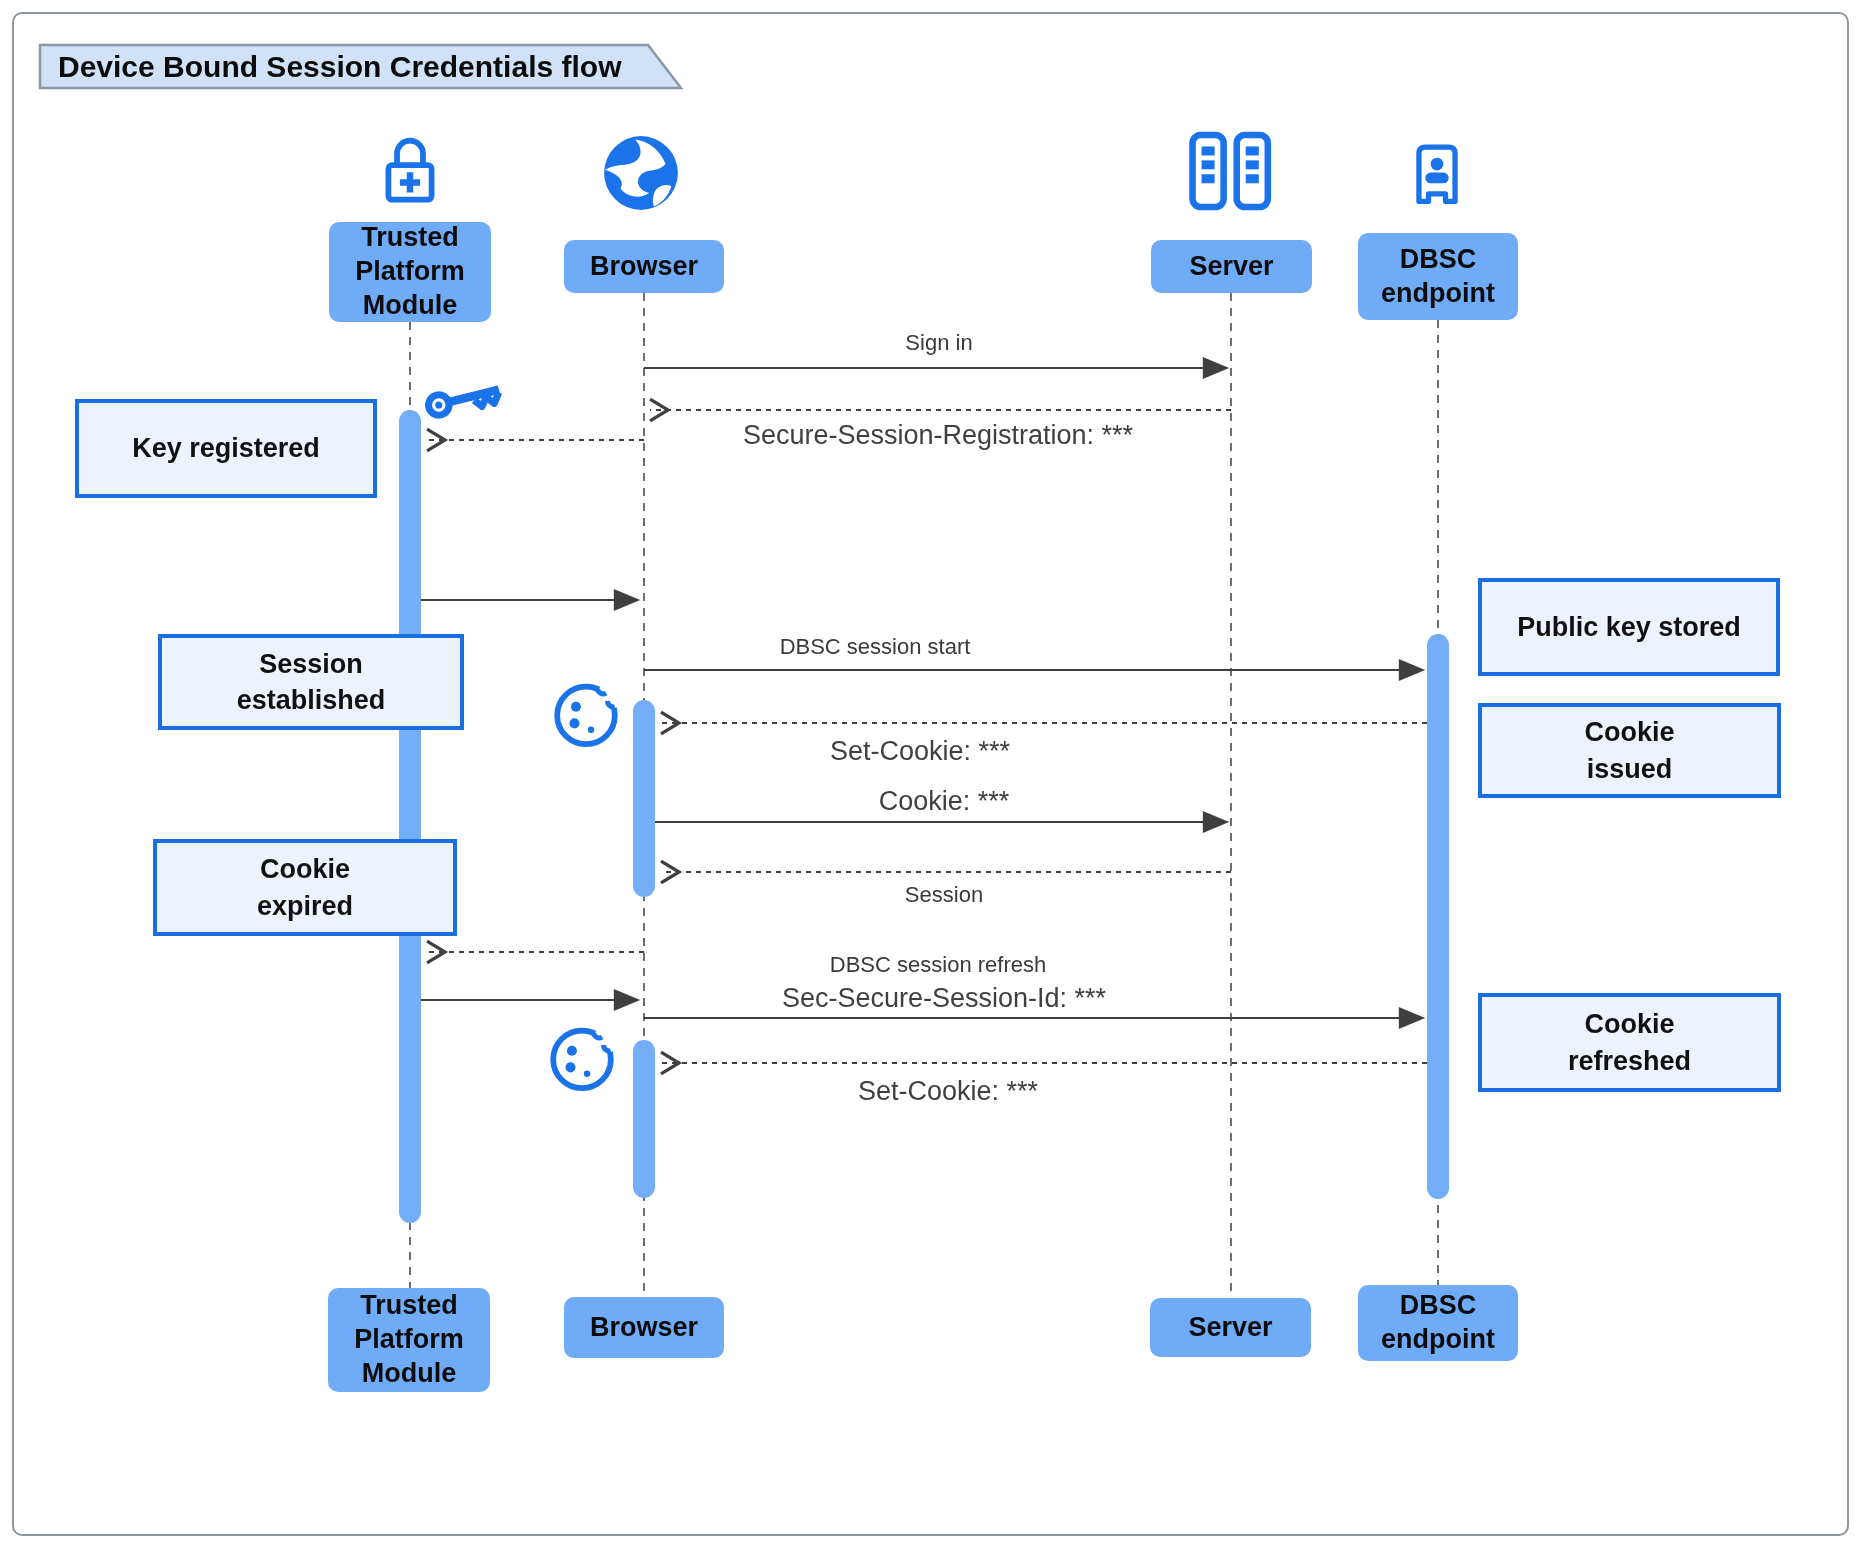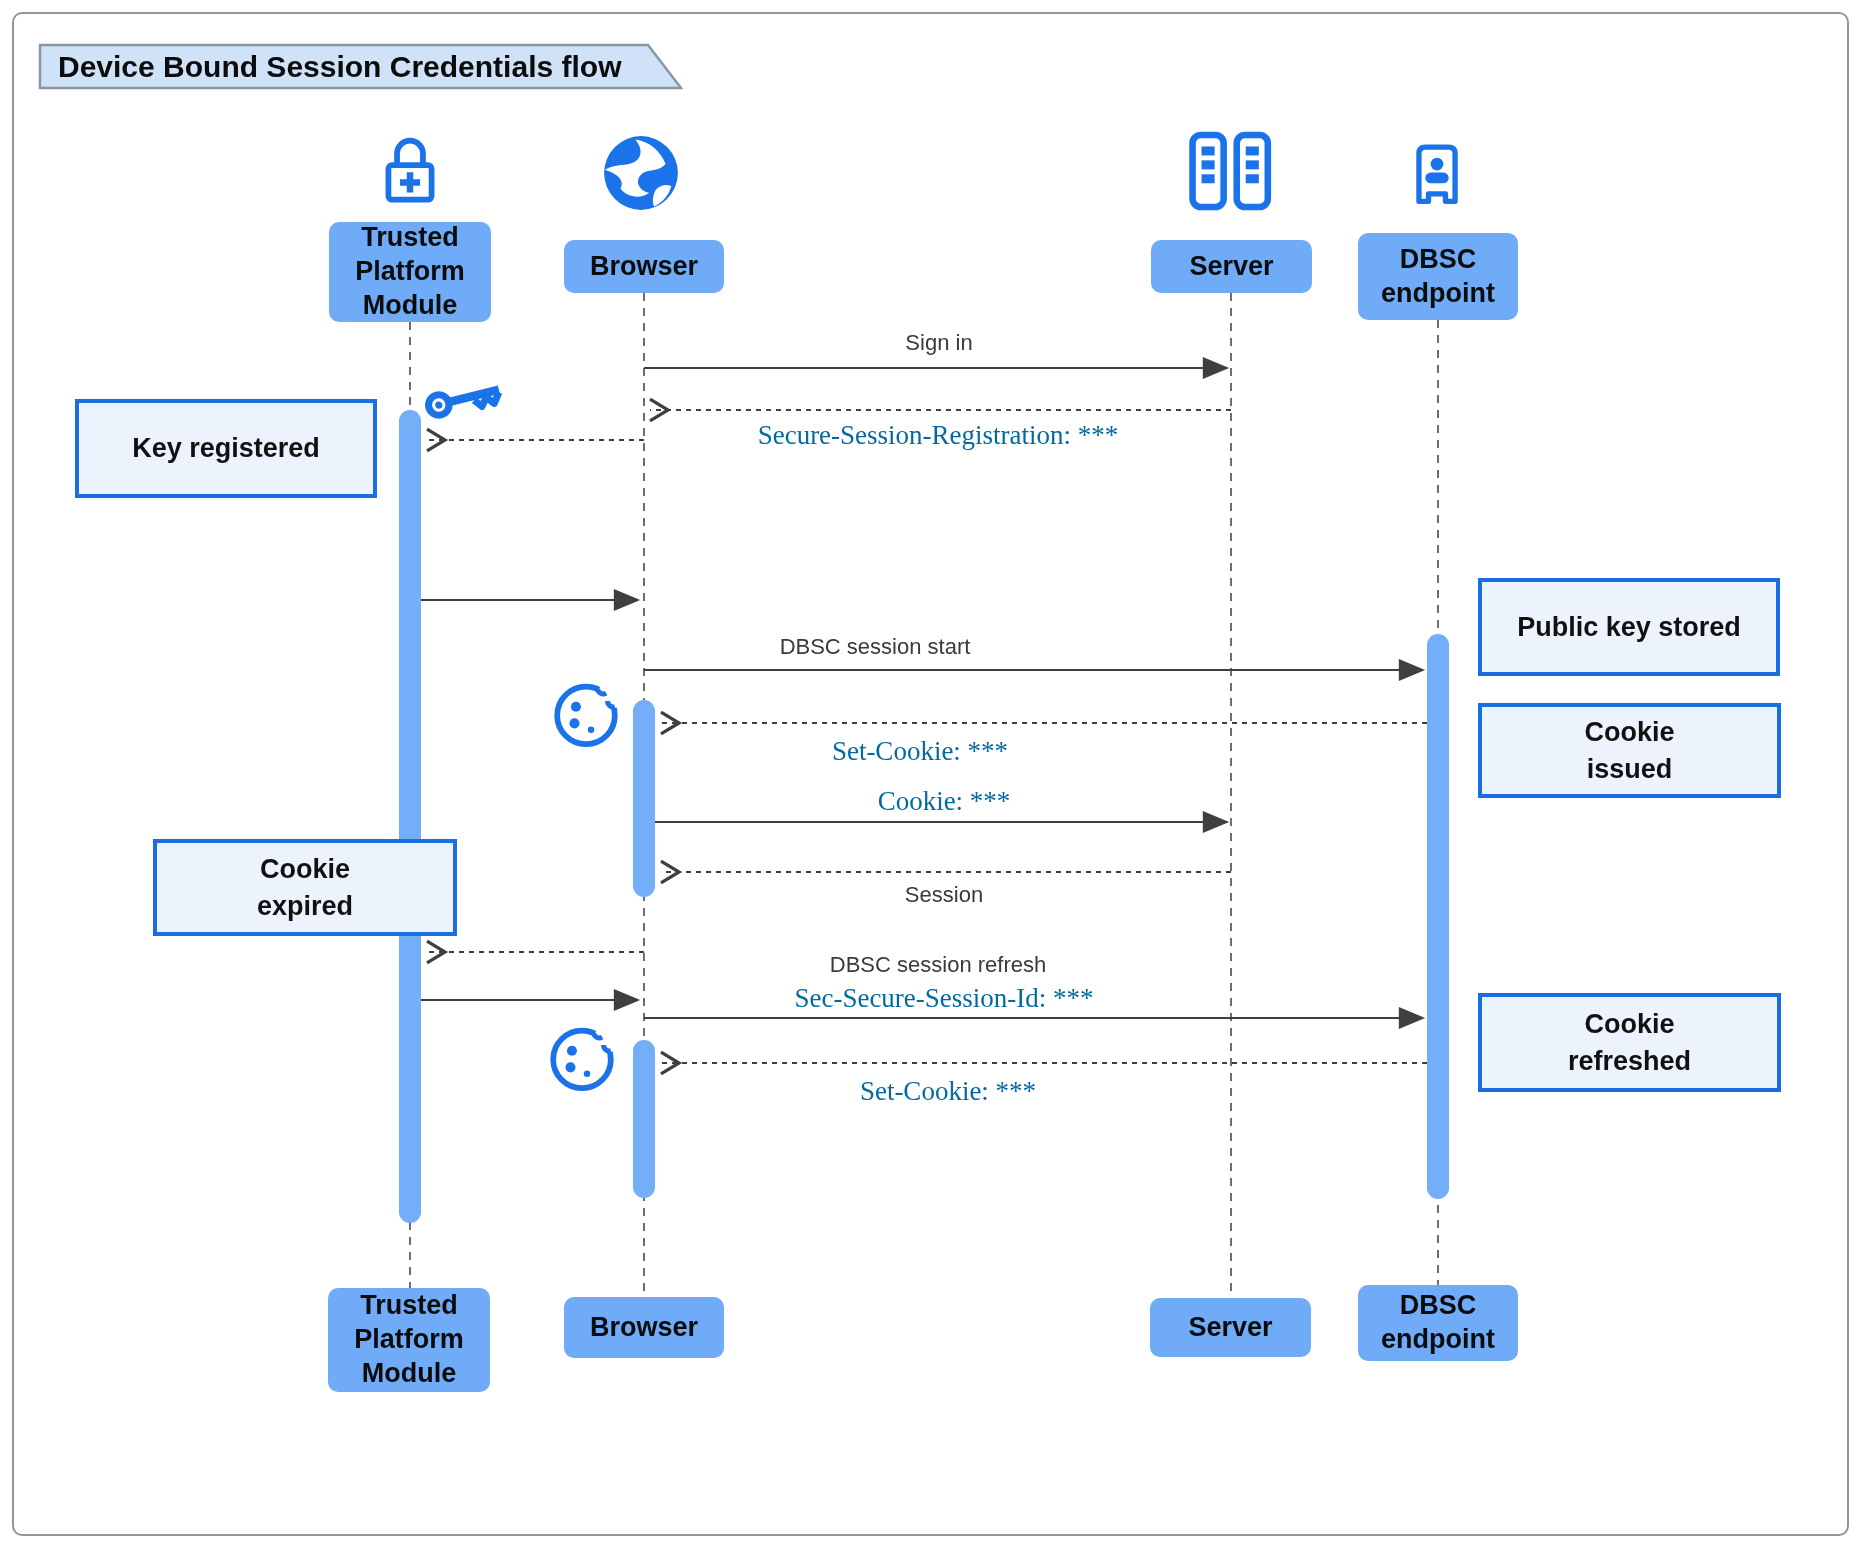--- a/index.html
+++ b/index.html
@@ -32,22 +32,22 @@
   .actor-label{position:absolute;background:var(--actor-fill);border-radius:10px;
          display:flex;align-items:center;justify-content:center;text-align:center;
          font-weight:bold;font-size:27px;color:#0c0c0c;line-height:1.25;padding:6px 4px;
          box-sizing:border-box;}
   .note{position:absolute;background:var(--note-fill);border:4px solid var(--note-border);
          display:flex;align-items:center;justify-content:center;text-align:center;
          font-weight:bold;font-size:27px;color:var(--text);line-height:1.35;
          box-sizing:border-box;}
   .msg{position:absolute;transform:translateX(-50%);white-space:nowrap;
          font-size:22px;color:var(--msg);}
-  .msg.mono{font-family:Liberation Serif, serif;
-         font-size:27px;color:#0369a1;}
+  .msg.mono{font-family:Liberation Sans, sans-serif;
+         font-size:27px;color:#404040;}
   .icon{position:absolute;}
   .icon svg{display:block;width:100%;height:100%;}
   .ic-stroke{stroke:var(--accent);fill:none;}
   .ic-fill{fill:var(--accent);}
   .ic-white{fill:#ffffff;}
 </style>
 </head>
 <body>
 
 <div class="canvas">
@@ -160,20 +160,23 @@
       <path class="ic-stroke" stroke-width="7" d="M80,32 a8,8 0 0 0 10,8"></path>
       <circle class="ic-fill" cx="36" cy="40" r="7"></circle>
       <circle class="ic-fill" cx="34" cy="63" r="7"></circle>
       <circle class="ic-fill" cx="57" cy="72" r="4.5"></circle>
     </svg>
   </div>
 
   <div class="note" style="left:75px;top:399px;width:302px;height:99px;">
     <span>Key registered</span>
   </div>
+  <div class="note" style="left:158px;top:634px;width:306px;height:96px;">
+    <span style="max-width:180px;">Session established</span>
+  </div>
   <div class="note" style="left:153px;top:839px;width:304px;height:97px;">
     <span style="max-width:140px;">Cookie expired</span>
   </div>
   <div class="note" style="left:1478px;top:703px;width:303px;height:95px;">
     <span style="max-width:140px;">Cookie issued</span>
   </div>
   <div class="note" style="left:1478px;top:578px;width:302px;height:98px;">
     <span>Public key stored</span>
   </div>
   <div class="note" style="left:1478px;top:993px;width:303px;height:99px;">

